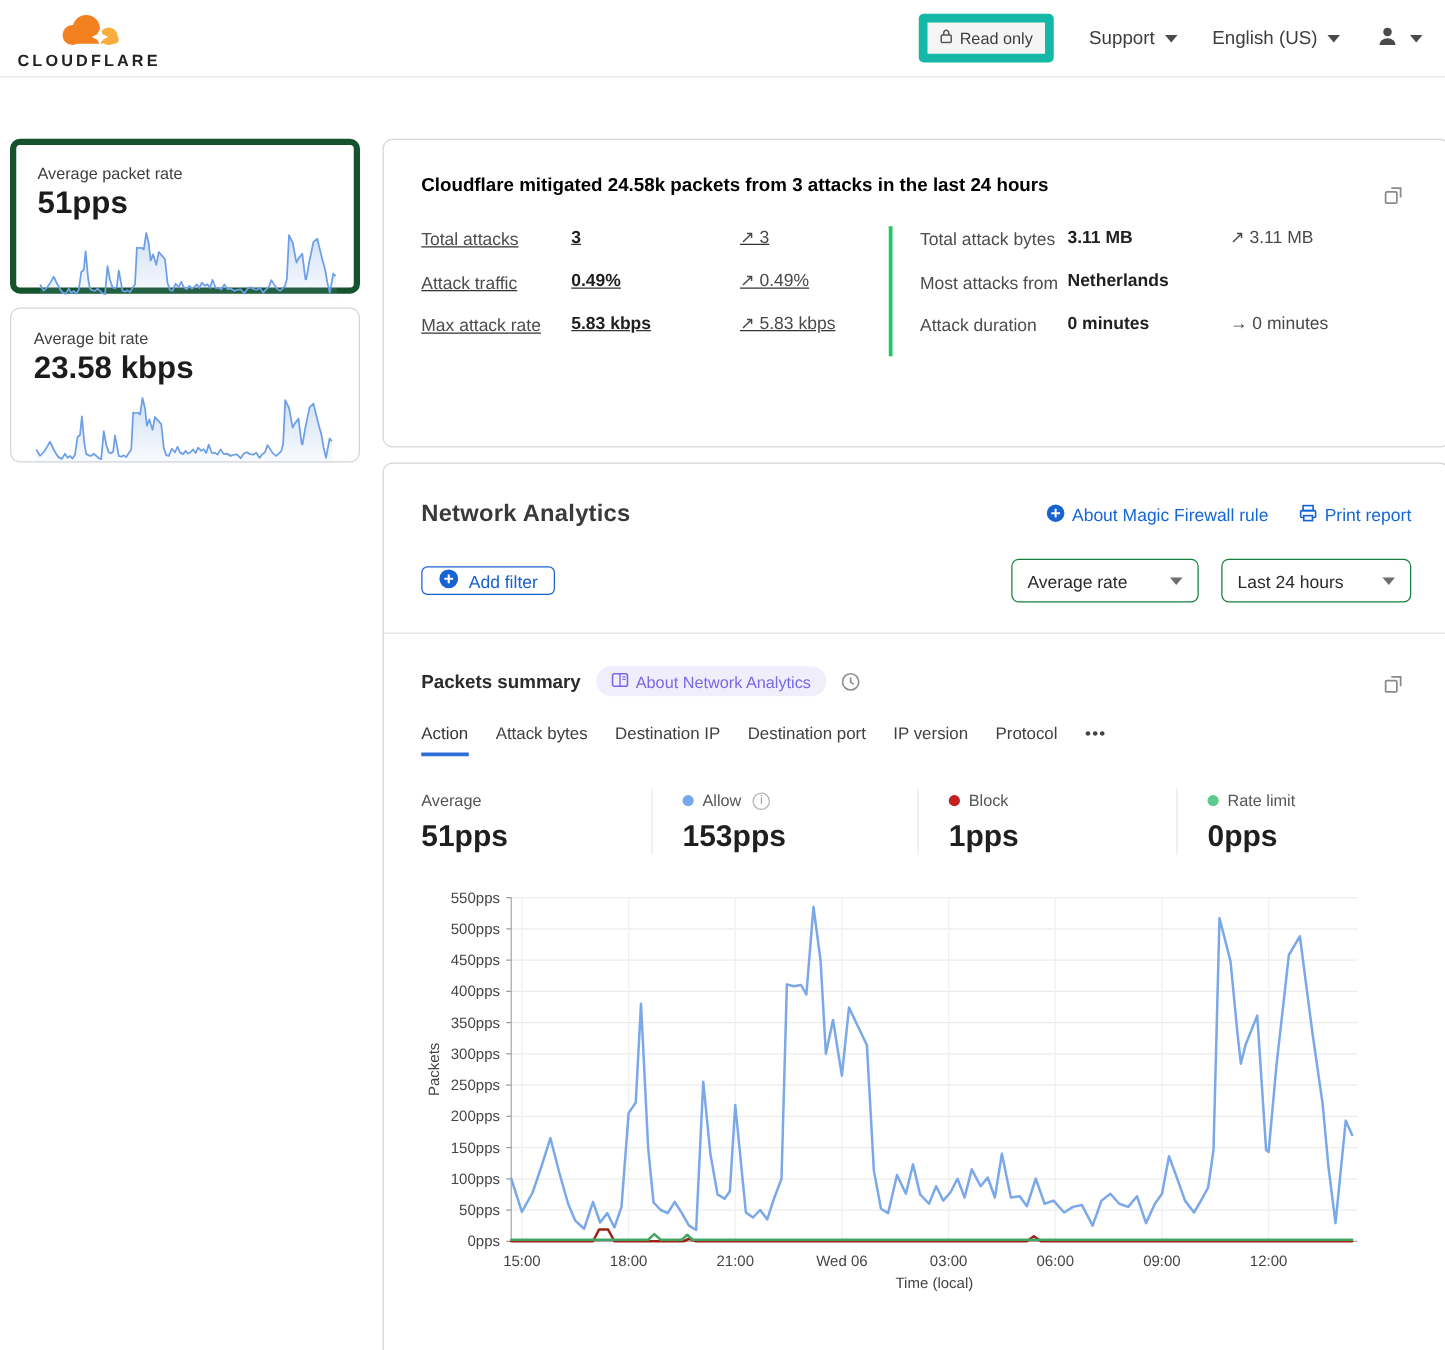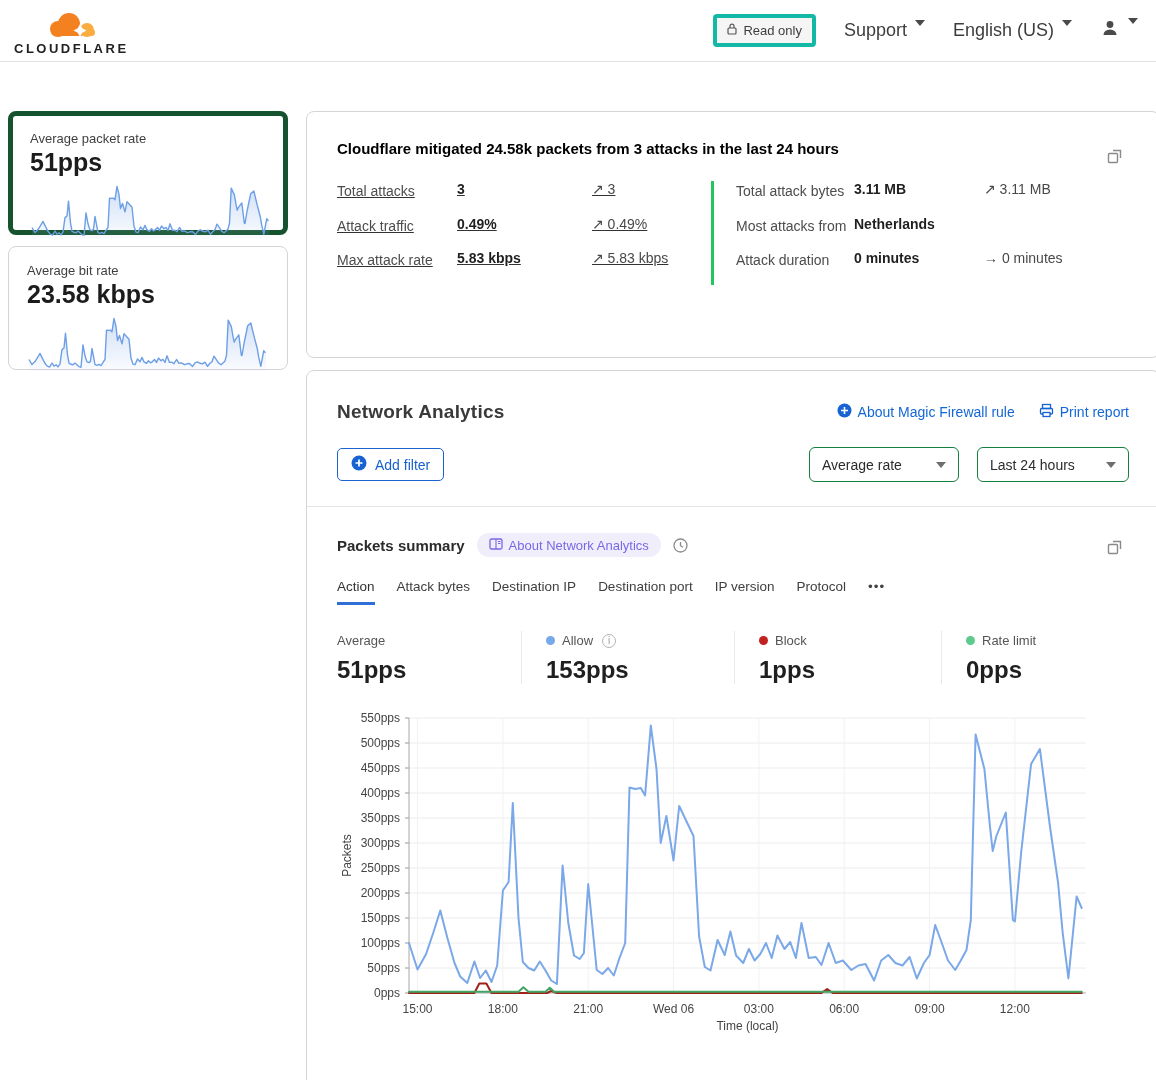--- a/index.html
+++ b/index.html
@@ -8,22 +8,22 @@
   .page { position:relative; width:1156px; height:1080px; }
 
   
   .topbar { position:absolute; top:0; left:0; right:0; height:62px;
     border-bottom:1px solid #e2e2e2; display:flex; align-items:center;
     justify-content:space-between; padding:0 18px 0 14px; background:#fff; }
   .brand { display:flex; flex-direction:column; align-items:center; line-height:1; }
   .brand-word { font-size:13px; font-weight:bold; letter-spacing:2.5px; color:#222; margin-top:-4px; }
   .topbar-right { display:flex; align-items:center; gap:28px; }
   .readonly-badge { display:flex; align-items:center; gap:6px; background:#f5f5f5;
-    border:4px solid #14b8a6; border-radius:4px; padding:5px 10px; font-size:13px; color:#3d3d3d; cursor:pointer;}
-  .menu-item { display:flex; gap:8px; font-size:18px; color:#3d3d3d; cursor:pointer; }
+    border:7px solid #14b8a6; border-radius:4px; padding:5px 10px; font-size:13px; color:#3d3d3d; cursor:pointer;}
+  .menu-item { display:flex; align-items:center; gap:8px; font-size:15px; color:#3d3d3d; cursor:pointer; }
   .caret { width:0; height:0; border-left:5px solid transparent; border-right:5px solid transparent;
     border-top:6px solid #4a4a4a; display:inline-block; }
 
   
   .left-col { position:absolute; left:8px; top:111px; width:280px; }
   .main-col { position:absolute; left:306px; top:111px; width:854px; }
 
   
   .metric-card { background:#fff; border:1px solid #d5d5d5; border-radius:8px;
     padding:16px 18px 10px 18px; margin-bottom:11px; height:124px; cursor:pointer; }
@@ -49,21 +49,21 @@
 
   
   .analytics-card { margin-top:12px; height:1200px; padding:0; }
   .na-head { padding:30px 30px 24px 30px; }
   .na-title-row { display:flex; align-items:center; justify-content:space-between; }
   .na-title { font-size:19px; font-weight:bold; color:#3a3a3a; letter-spacing:.2px; }
   .na-links { display:flex; align-items:center; gap:24px; }
   .blue-link { display:flex; align-items:center; gap:6px; color:#1467d6; font-size:14px; cursor:pointer; }
   .filter-row { display:flex; align-items:center; justify-content:space-between; margin-top:24px; }
   .add-filter { display:flex; align-items:center; gap:8px; border:1.5px solid #1b63cf; border-radius:5px;
-    height:33px; padding:0 13px; color:#1760cd; font-size:14px; background:#fff; cursor:pointer; }
+    height:23px; padding:0 13px; color:#1760cd; font-size:14px; background:#fff; cursor:pointer; }
   .selects { display:flex; gap:18px; }
   .select-box { display:flex; align-items:center; justify-content:space-between; gap:10px;
     border:1px solid #15803d; border-radius:6px; height:35px; padding:0 12px; font-size:14px;
     color:#2b2b2b; background:#fff; cursor:pointer; }
   .select-box.metric { width:150px; }
   .select-box.range { width:152px; }
   .select-caret { width:0;height:0;border-left:5px solid transparent;border-right:5px solid transparent;
     border-top:6px solid #6e6e6e; }
   .na-divider { border-top:1px solid #e4e4e4; }
 

